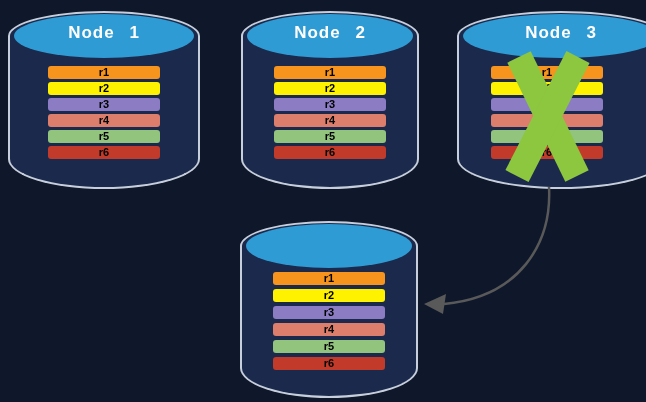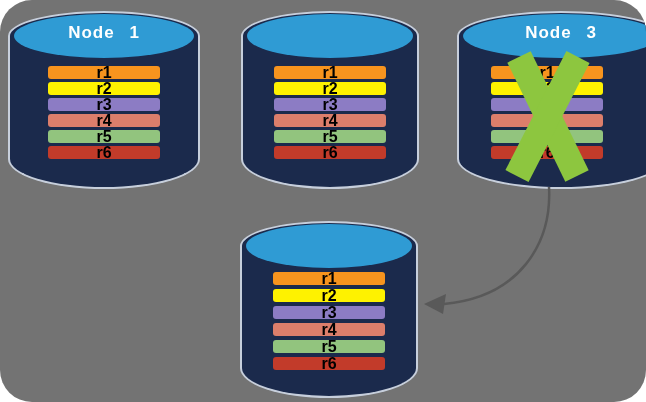--- a/index.html
+++ b/index.html
@@ -1,19 +1,18 @@
 <!DOCTYPE html>
 <html style="--cyl-body: #1B2A4C; --cyl-cap: #2F9BD4; --cyl-outline: #C7CFDC; --label-color: #FFFFFF; --bar-text: #000000;"><head>
 <meta charset="utf-8">
 <style>
   html,body{margin:0;padding:0;background:#ffffff;}
   .stage{
-    position:relative;width:646px;height:402px;background:#737373;overflow:hidden;
+    position:relative;width:646px;height:402px;background:#0f172a;overflow:hidden;
     font-family:"Liberation Sans",sans-serif;
-    border-radius:32px;
   }
   .cyl{position:absolute;height:178px;}
   
   .cap-outer{
     position:absolute;left:0;top:0;width:100%;height:50px;
     background:var(--cyl-body);border:2px solid var(--cyl-outline);
     border-radius:50%;box-sizing:border-box;z-index:1;
   }
   
   .body{
@@ -31,21 +30,21 @@
     background:var(--cyl-cap);border-radius:50%;z-index:3;
   }
   .node-label{
     position:absolute;left:0;top:12px;width:100%;text-align:center;
     color:var(--label-color);font-size:17px;font-weight:700;
     letter-spacing:1px;word-spacing:9px;z-index:4;
   }
   .bars{position:absolute;width:112px;z-index:3;}
   .bar{
     height:13px;line-height:13px;margin-bottom:3px;border-radius:3px;
-    text-align:center;font-size:16px;font-weight:700;color:var(--bar-text);
+    text-align:center;font-size:11px;font-weight:700;color:var(--bar-text);
   }
   .bars.n4 .bar{margin-bottom:4px;}
   .overlay{position:absolute;left:0;top:0;z-index:6;pointer-events:none;}
 </style>
 </head>
 <body>
 
 <div class="stage">
 
   <div class="cyl" style="left:8px;top:11px;width:192px;">
@@ -60,20 +59,21 @@
       <div class="bar" style="background: rgb(220, 126, 107);">r4</div>
       <div class="bar" style="background: rgb(146, 196, 126);">r5</div>
       <div class="bar" style="background: rgb(194, 59, 42);">r6</div>
     </div>
   </div>
 
   <div class="cyl" style="left:241px;top:11px;width:178px;">
     <div class="cap-outer"></div>
     <div class="body"></div>
     <div class="cap-inner"></div>
+    <div class="node-label">Node 2</div>
     <div class="bars" style="left:33px;top:55px;">
       <div class="bar" style="background: rgb(247, 148, 30);">r1</div>
       <div class="bar" style="background: rgb(254, 242, 0);">r2</div>
       <div class="bar" style="background: rgb(140, 124, 196);">r3</div>
       <div class="bar" style="background: rgb(220, 126, 107);">r4</div>
       <div class="bar" style="background: rgb(146, 196, 126);">r5</div>
       <div class="bar" style="background: rgb(194, 59, 42);">r6</div>
     </div>
   </div>
 

